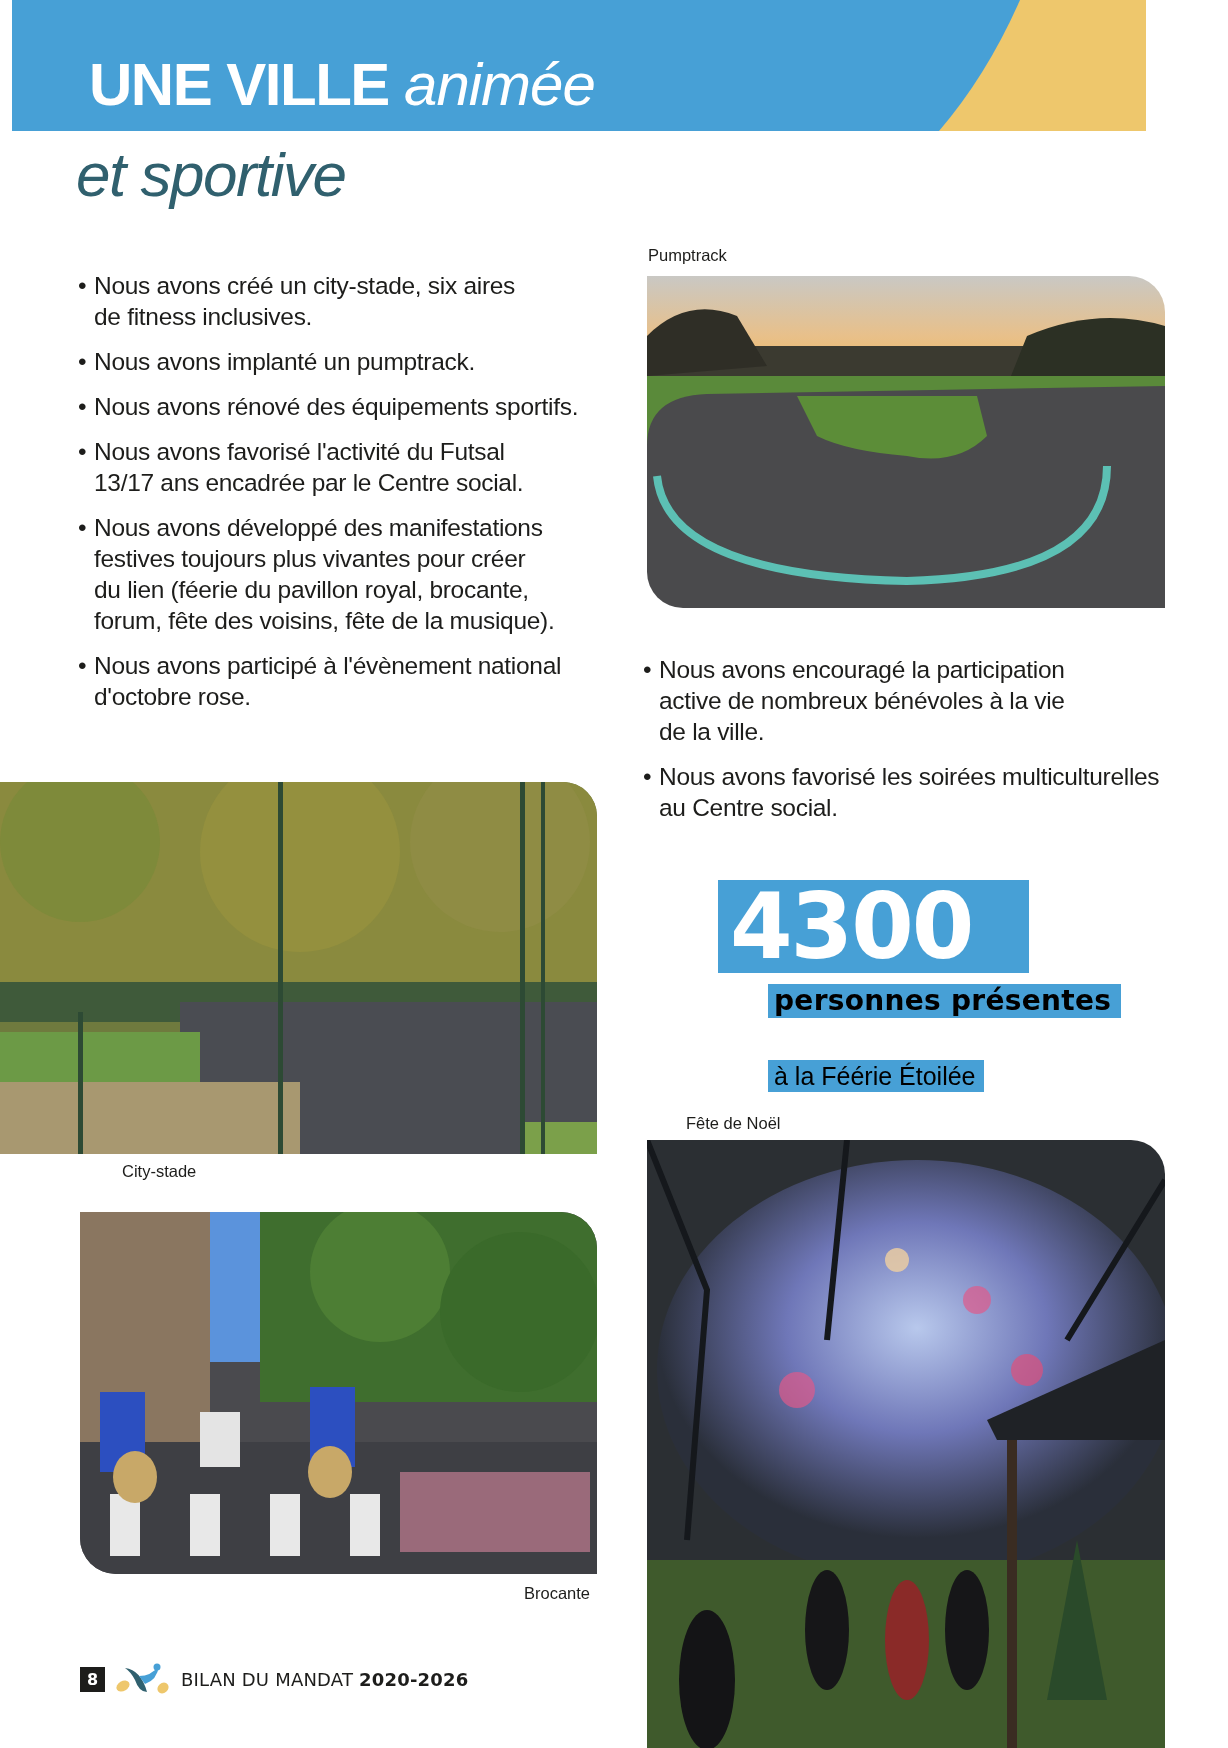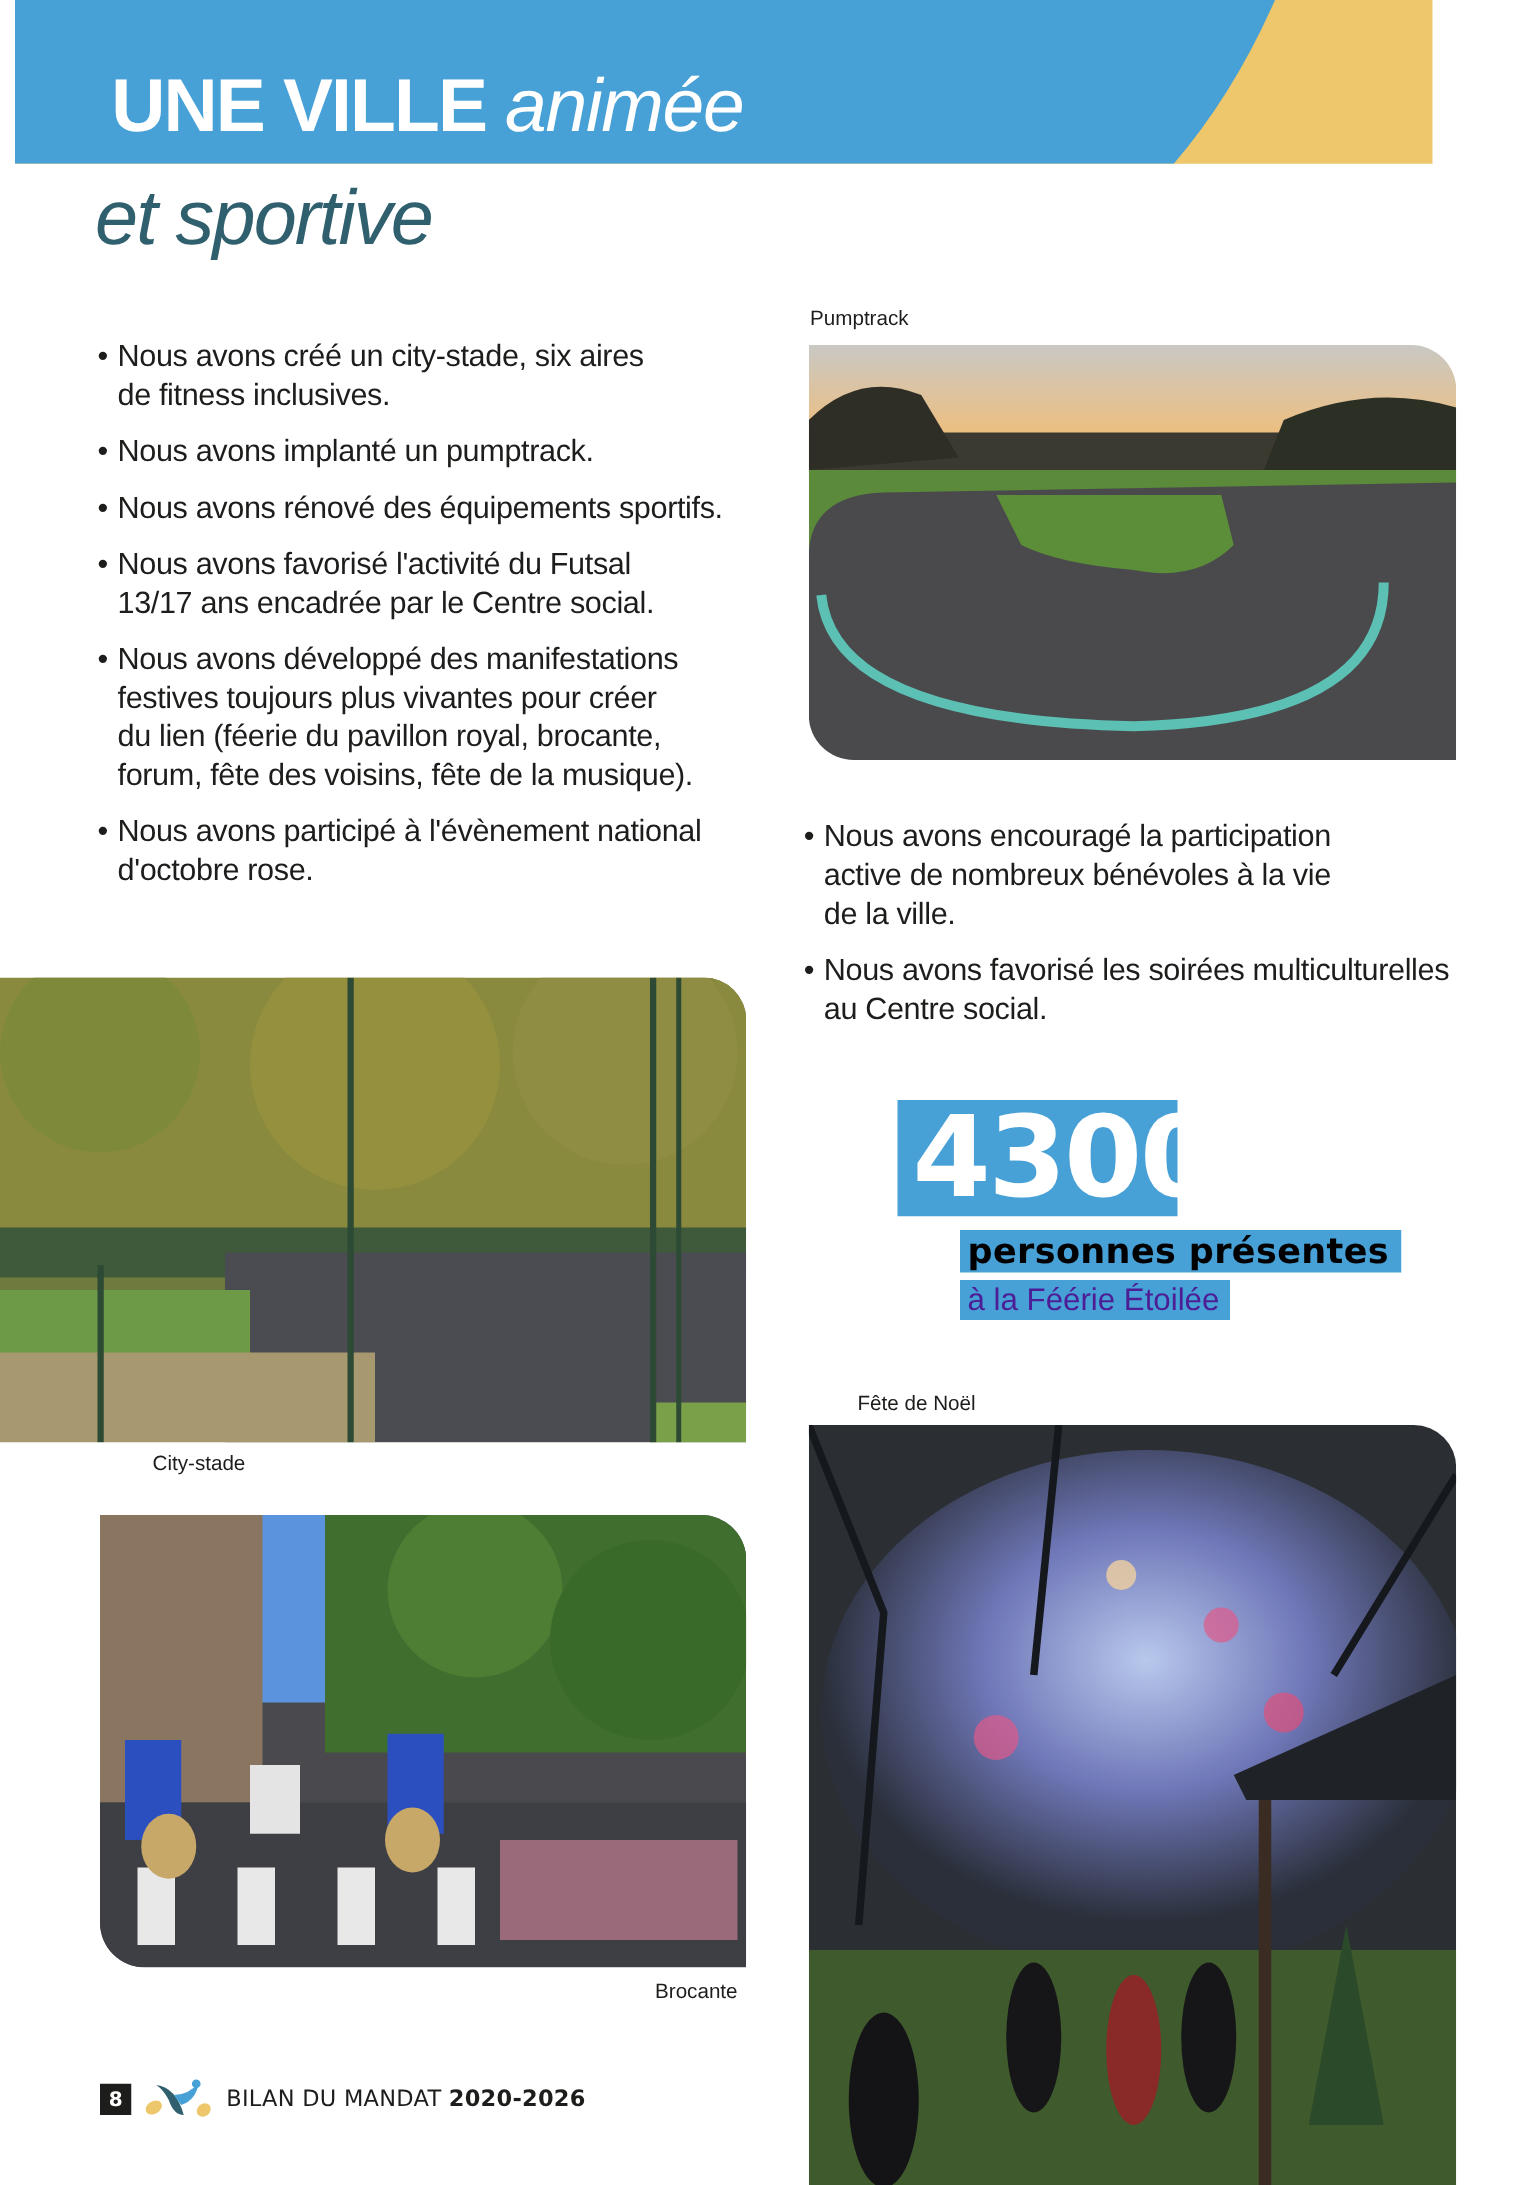--- a/index.html
+++ b/index.html
@@ -22,23 +22,23 @@
   .caption { position: absolute; font-family: "Liberation Sans", sans-serif; font-size: 16.5px; color: #1d1d1b; }
 
   .photo { position: absolute; overflow: hidden; }
   .photo svg { display: block; width: 100%; height: 100%; }
 
   .pump { left: 647px; top: 276px; width: 518px; height: 332px; border-radius: 0 36px 0 36px; }
   .city { left: 0; top: 782px; width: 597px; height: 372px; border-radius: 0 34px 0 0; }
   .brocante { left: 80px; top: 1212px; width: 517px; height: 362px; border-radius: 0 36px 0 36px; }
   .noel { left: 647px; top: 1140px; width: 518px; height: 608px; border-radius: 0 34px 0 0; }
 
-  .stat-number { position: absolute; left: 718px; top: 880px; width: 224px; height: 93px; background: #47A0D6; color: #fff; font-family: "DejaVu Sans", sans-serif; font-weight: bold; font-size: 90px; line-height: 93px; padding-left: 12px; letter-spacing: -2px; }
+  .stat-number { position: absolute; left: 718px; top: 880px; width: 311px; height: 93px; background: #47A0D6; color: #fff; font-family: "DejaVu Sans", sans-serif; font-weight: bold; font-size: 90px; line-height: 93px; padding-left: 12px; letter-spacing: -2px; }
   .stat-line1 { position: absolute; left: 768px; top: 984px; height: 34px; background: #47A0D6; color: #000000; font-family: "DejaVu Sans", sans-serif; font-weight: bold; font-size: 28px; line-height: 34px; padding: 0 10px 0 6px; letter-spacing: 0.3px; }
-  .stat-line2 { position: absolute; left: 768px; top: 1024px; height: 32px; background: #47A0D6; color: #4c1d95; font-family: "Liberation Sans", sans-serif; font-size: 25px; line-height: 32px; padding: 0 8px 0 6px; }
+  .stat-line2 { position: absolute; left: 768px; top: 1060px; height: 32px; background: #47A0D6; color: #000000; font-family: "Liberation Sans", sans-serif; font-size: 25px; line-height: 32px; padding: 0 8px 0 6px; }
 
   .footer { position: absolute; left: 80px; top: 1662px; height: 34px; display: flex; align-items: center; }
   .page-num { width: 25px; height: 25px; background: #1d1d1b; color: #fff; font-family: "DejaVu Sans", sans-serif; font-weight: bold; font-size: 16px; line-height: 25px; text-align: center; }
   .logo { width: 60px; height: 34px; margin-left: 8px; }
   .footer-text { margin-left: 8px; font-family: "DejaVu Sans", sans-serif; font-size: 18px; color: #1d1d1b; letter-spacing: 0.2px; white-space: nowrap; }
   .footer-text .yrs { font-weight: bold; }
 </style>
 </head>
 <body>
 

